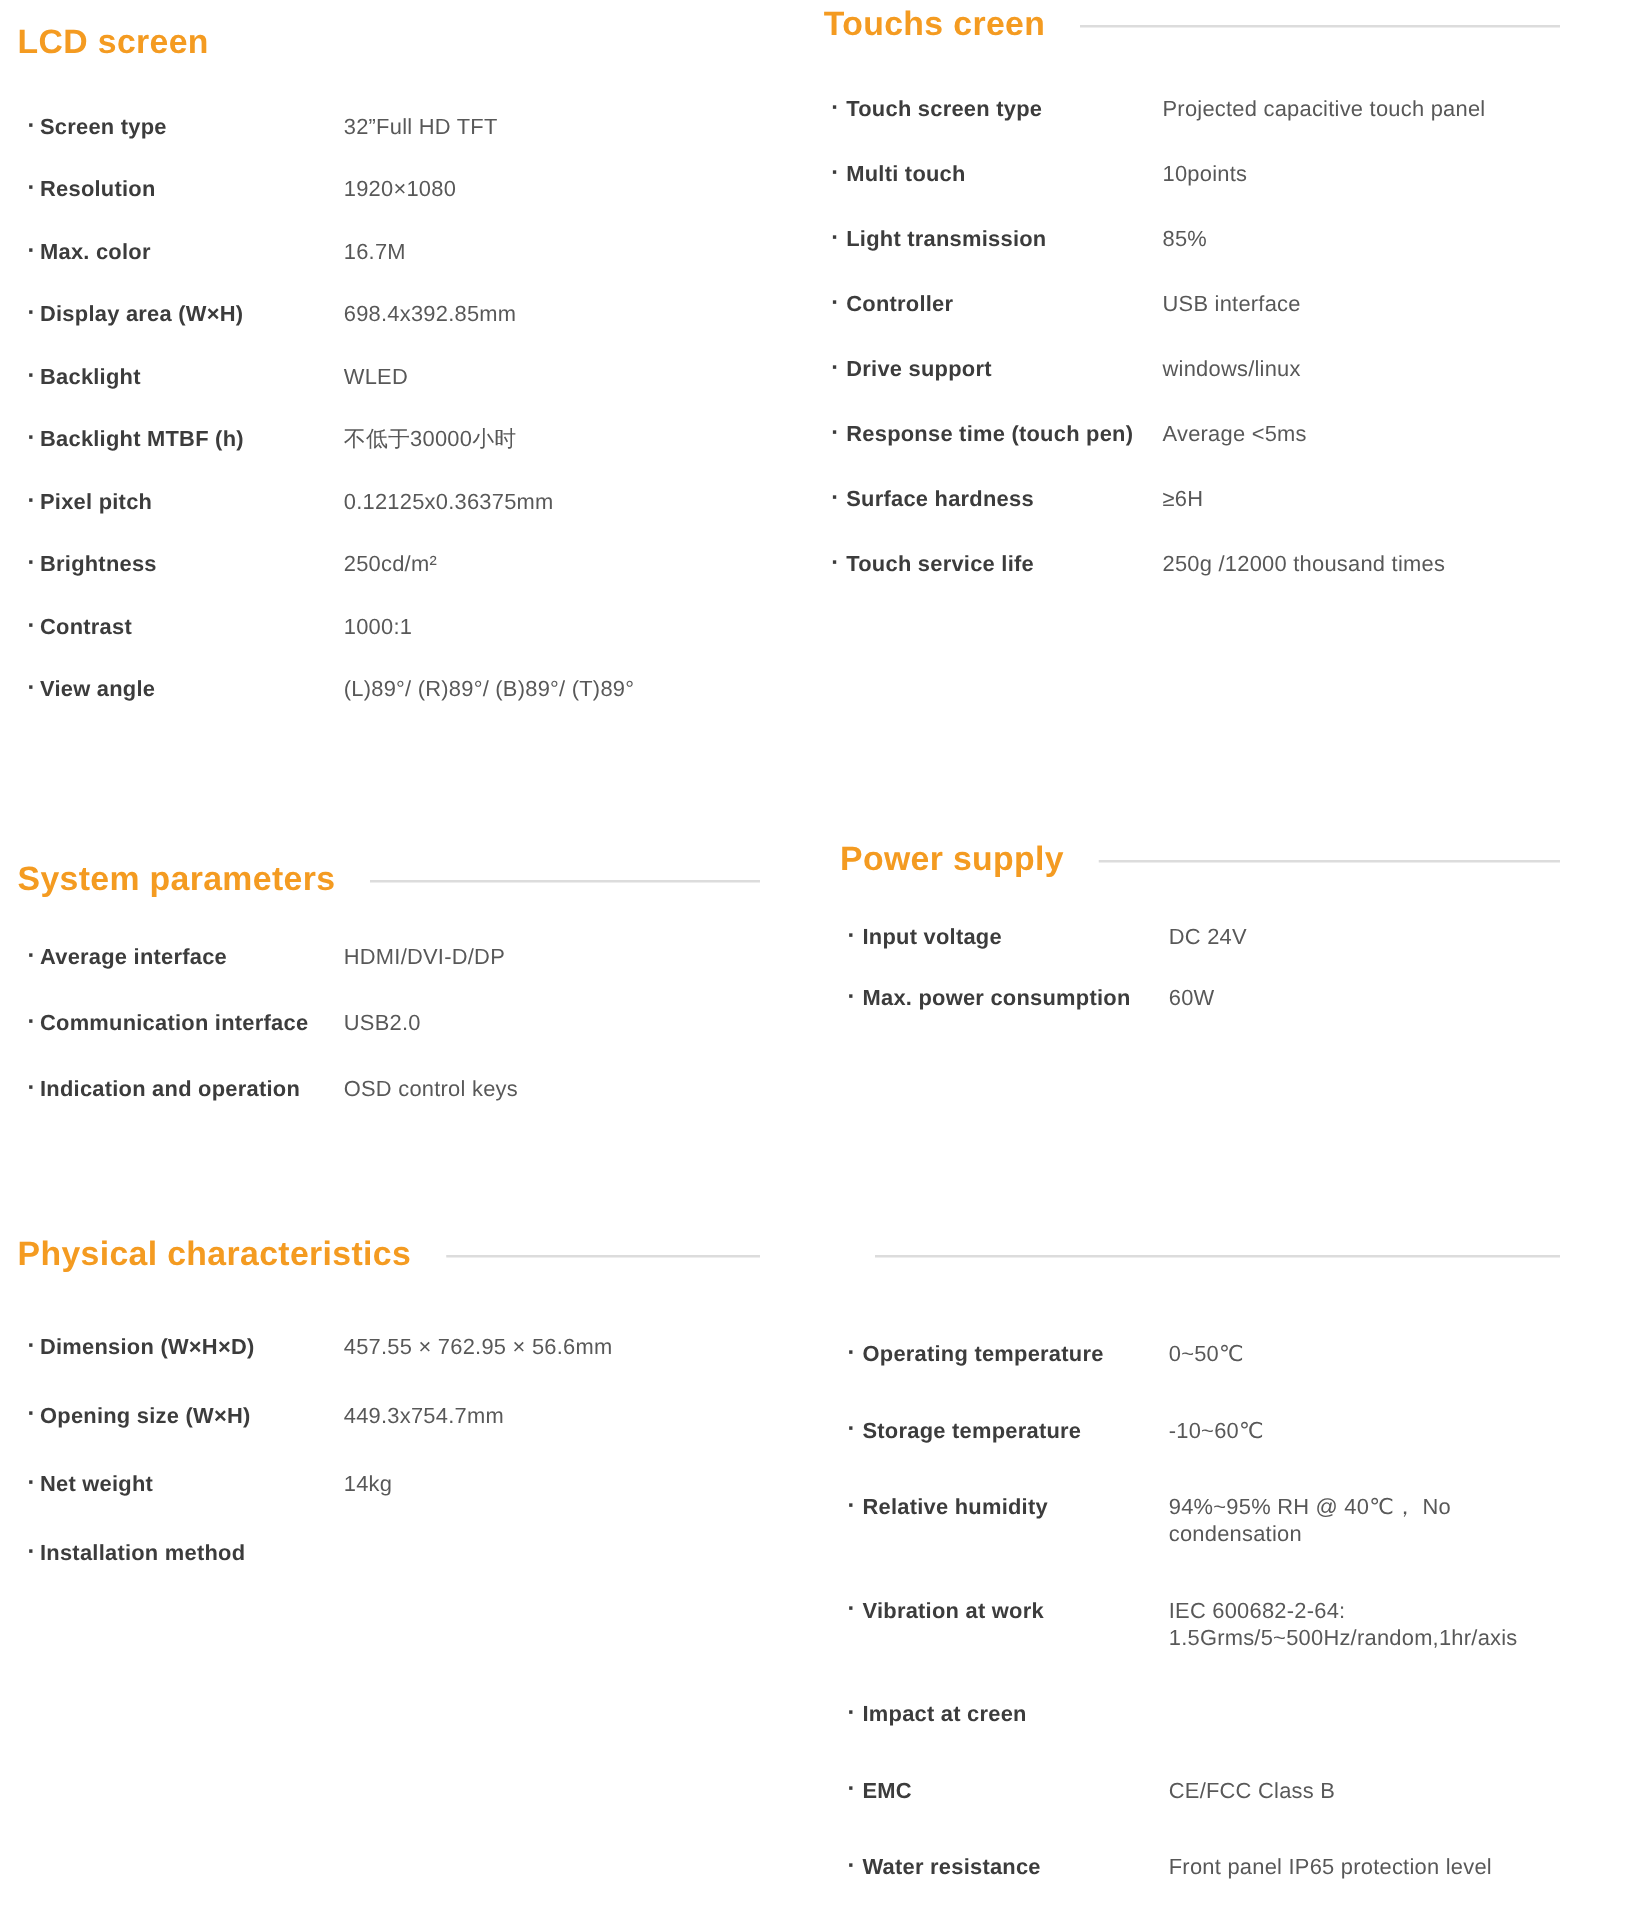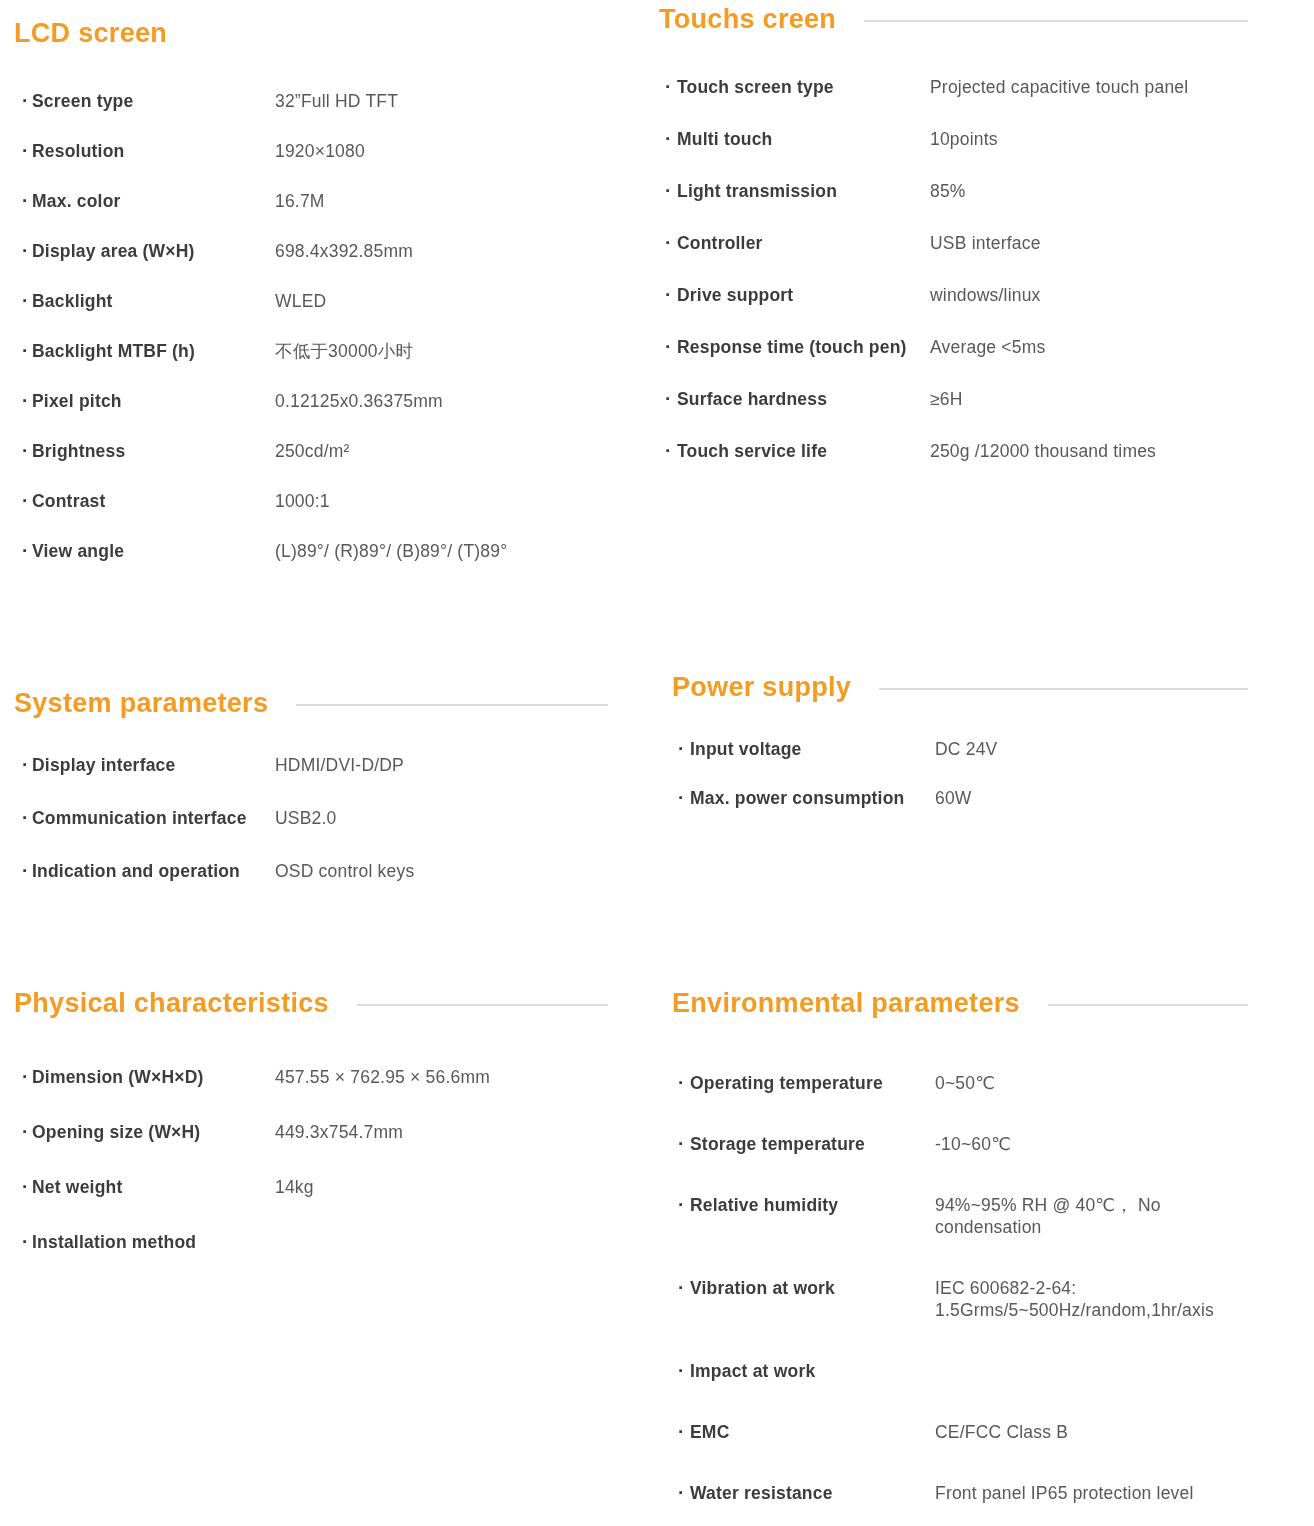--- a/index.html
+++ b/index.html
@@ -210,21 +210,21 @@
   </section>
 
   <section class="sec sec-system">
     <h2 class="sec-head">
       <span class="sec-title">System parameters</span>
       <span class="sec-rule"></span>
     </h2>
     <div class="rows">
         <div class="row">
           <span class="bullet">·</span>
-          <span class="label">Display interface</span>
+          <span class="label">Average interface</span>
           <span class="value">HDMI/DVI-D/DP</span>
         </div>
         <div class="row">
           <span class="bullet">·</span>
           <span class="label">Communication interface</span>
           <span class="value">USB2.0</span>
         </div>
         <div class="row">
           <span class="bullet">·</span>
           <span class="label">Indication and operation</span>
@@ -275,21 +275,20 @@
         </div>
         <div class="row">
           <span class="bullet">·</span>
           <span class="label">Installation method</span>
         </div>
       </div>
   </section>
 
   <section class="sec sec-env">
     <h2 class="sec-head">
-      <span class="sec-title">Environmental parameters</span>
       <span class="sec-rule"></span>
     </h2>
     <div class="rows">
         <div class="row">
           <span class="bullet">·</span>
           <span class="label">Operating temperature</span>
           <span class="value">0~50℃</span>
         </div>
         <div class="row">
           <span class="bullet">·</span>
@@ -302,21 +301,21 @@
           <span class="value">94%~95% RH @ 40℃， No condensation</span>
         </div>
         <div class="row">
           <span class="bullet">·</span>
           <span class="label">Vibration at work</span>
           <span class="value">IEC 600682-2-64:
 1.5Grms/5~500Hz/random,1hr/axis</span>
         </div>
         <div class="row">
           <span class="bullet">·</span>
-          <span class="label">Impact at work</span>
+          <span class="label">Impact at creen</span>
         </div>
         <div class="row">
           <span class="bullet">·</span>
           <span class="label">EMC</span>
           <span class="value">CE/FCC Class B</span>
         </div>
         <div class="row">
           <span class="bullet">·</span>
           <span class="label">Water resistance</span>
           <span class="value">Front panel IP65 protection level</span>

